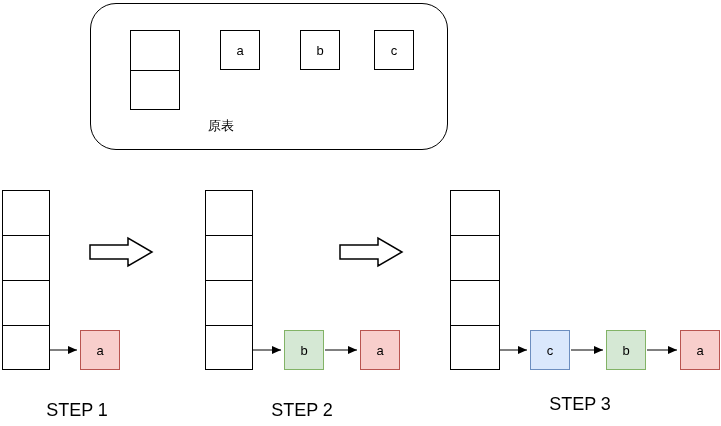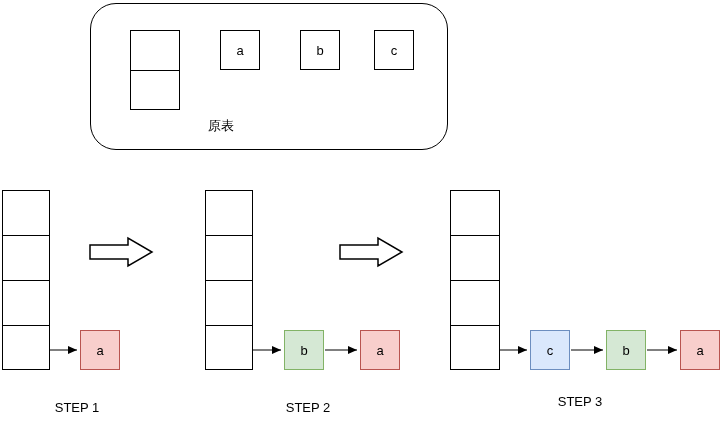--- a/index.html
+++ b/index.html
@@ -26,21 +26,21 @@
   .head-box { left: 130px; top: 30px; width: 48px; height: 78px; border: 1px solid #000; background: #fff; }
   .cell-divider { position: absolute; left: 0; right: 0; border-top: 1px solid #000; }
   .node { width: 38px; height: 38px; }
   .colored-node {
     width: 38px; height: 38px; border: 1px solid #000;
     display: flex; align-items: center; justify-content: center;
     font-size: 13px;
   }
   .column { width: 46px; height: 178px; border: 1px solid #000; background: #fff; top: 190px; }
   .caption { font-size: 13px; }
-  .step-label { font-size: 13px; text-align: center; width: 100px; }
+  .step-label { font-size: 18px; text-align: center; width: 100px; }
   svg.arrow-layer { position: absolute; left: 0; top: 0; pointer-events: none; }
 </style>
 </head>
 <body>
 
 <div id="canvas">
 
   <svg class="arrow-layer" width="721" height="426">
     <defs>
       <marker id="ah" markerWidth="12" markerHeight="8" refX="9" refY="4" orient="auto" markerUnits="userSpaceOnUse">
@@ -85,21 +85,21 @@
   <div class="abs colored-node" style="left: 80px; top: 330px; background-color: rgb(248, 206, 204); border-color: rgb(184, 84, 80);">a</div>
   <div class="abs step-label" style="left:27px; top:400px;">STEP 1</div>
 
   <div class="abs column" style="left:205px;">
     <div class="cell-divider" style="top:44px;"></div>
     <div class="cell-divider" style="top:89px;"></div>
     <div class="cell-divider" style="top:134px;"></div>
   </div>
   <div class="abs colored-node" style="left: 284px; top: 330px; background-color: rgb(213, 232, 212); border-color: rgb(130, 179, 102);">b</div>
   <div class="abs colored-node" style="left: 360px; top: 330px; background-color: rgb(248, 206, 204); border-color: rgb(184, 84, 80);">a</div>
-  <div class="abs step-label" style="left:258px; top:400px;">STEP 2</div>
+  <div class="abs step-label" style="left:252px; top:400px;">STEP 2</div>
 
   <div class="abs column" style="left:450px; width:48px;">
     <div class="cell-divider" style="top:44px;"></div>
     <div class="cell-divider" style="top:89px;"></div>
     <div class="cell-divider" style="top:134px;"></div>
   </div>
   <div class="abs colored-node" style="left: 530px; top: 330px; background-color: rgb(218, 232, 252); border-color: rgb(108, 142, 191);">c</div>
   <div class="abs colored-node" style="left: 606px; top: 330px; background-color: rgb(213, 232, 212); border-color: rgb(130, 179, 102);">b</div>
   <div class="abs colored-node" style="left: 680px; top: 330px; background-color: rgb(248, 206, 204); border-color: rgb(184, 84, 80);">a</div>
   <div class="abs step-label" style="left:530px; top:394px;">STEP 3</div>

